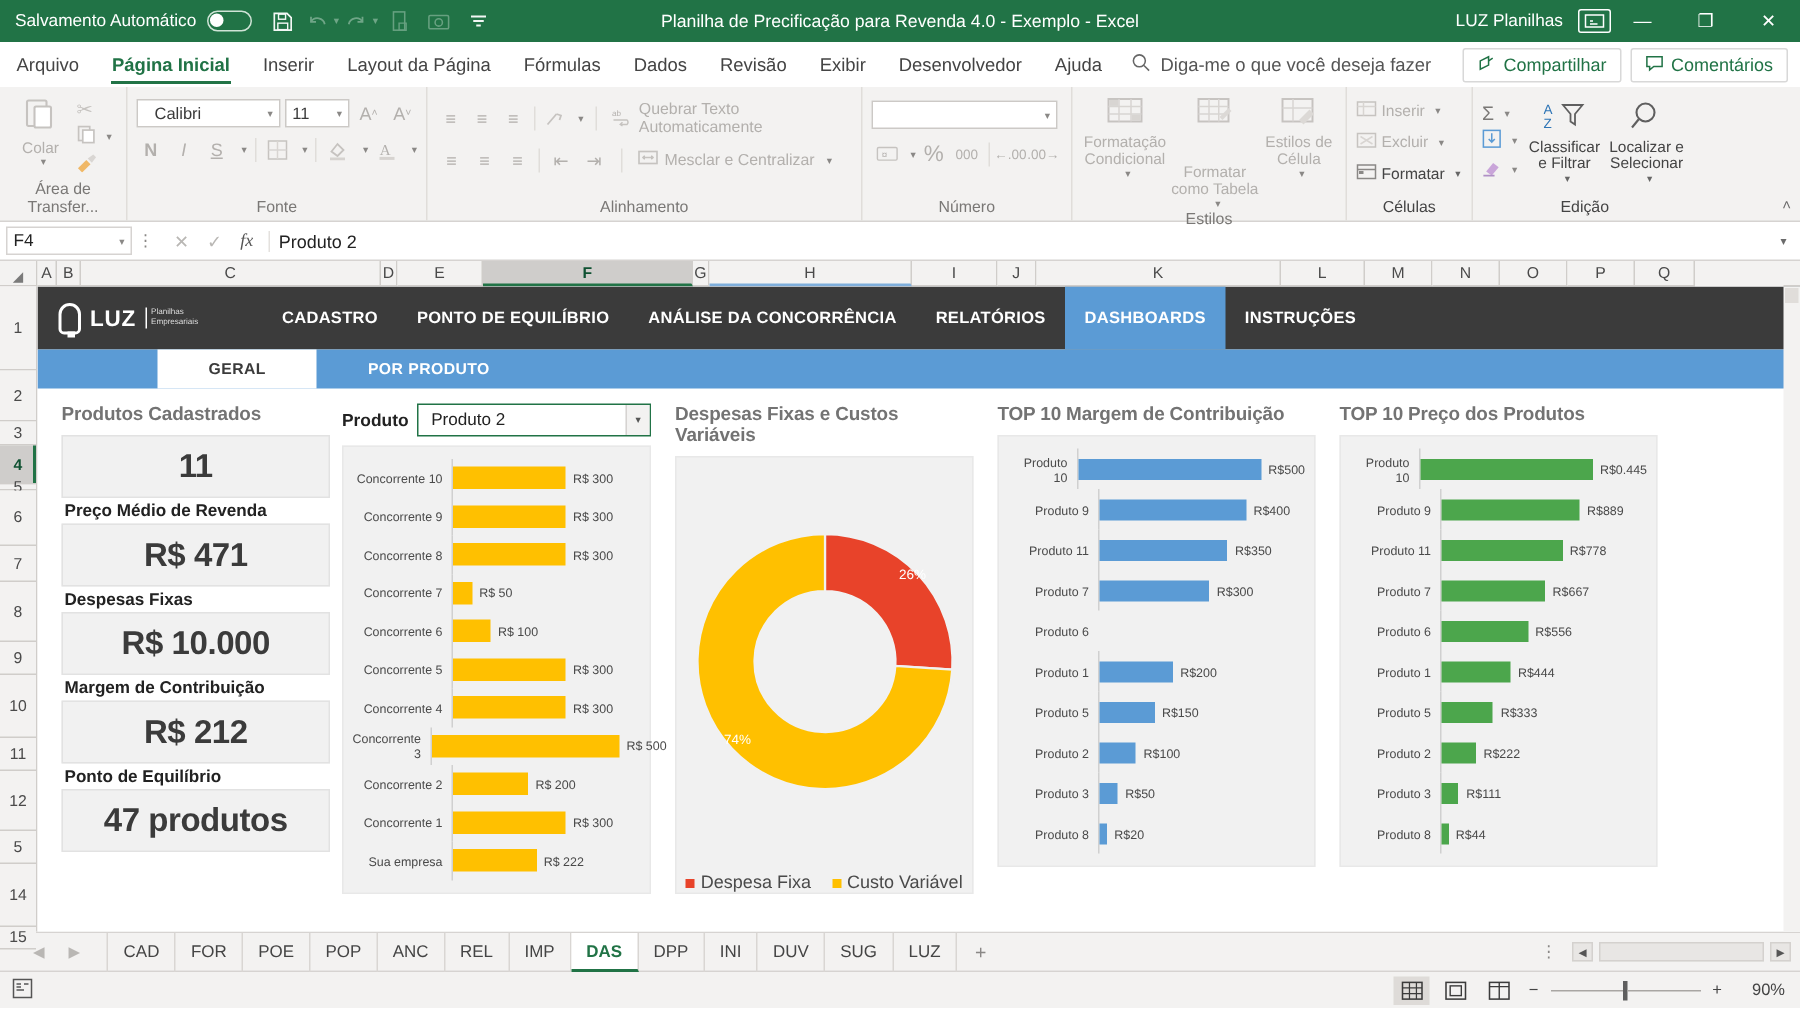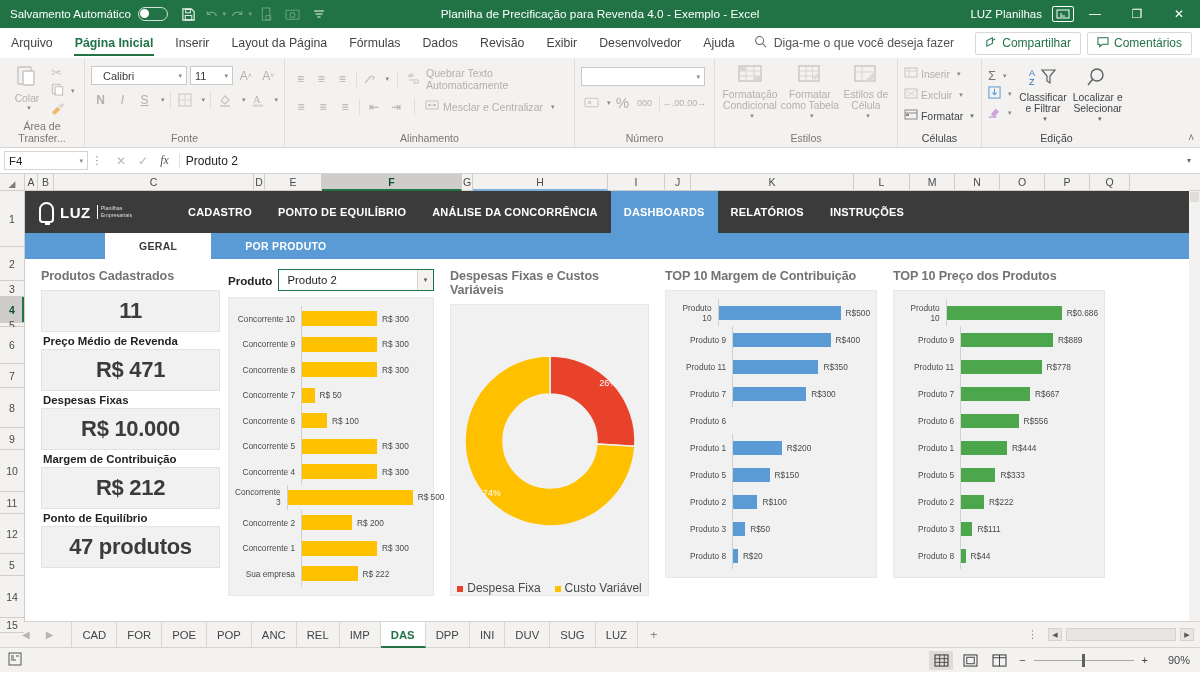--- a/index.html
+++ b/index.html
@@ -520,21 +520,21 @@
         <span class="caret">▾</span>
       </div>
       <div class="bigbtn" style="width:62px;">
         <span class="gl">
           <svg width="26" height="22" viewBox="0 0 26 22">
               <rect x="2" y="2" width="20" height="15" fill="none" stroke="#c6c3c0" stroke-width="1.3"></rect>
               <path d="M2 7h20M2 12h20M9 2v15M15.5 2v15" stroke="#d8d5d2" stroke-width="1"></path>
               <path d="M16 14l6-6 2 2-6 6z" fill="#dcd9d6"></path>
             </svg>
         </span>
-        <span style="text-align:center;">Formatar como Tabela</span>
+        <span style="text-align:center;margin-top:20px;">Formatar como Tabela</span>
         <span class="caret">▾</span>
       </div>
       <div class="bigbtn" style="width:52px;">
         <span class="gl">
           <svg width="26" height="22" viewBox="0 0 26 22">
               <rect x="2" y="2" width="20" height="15" fill="none" stroke="#c6c3c0" stroke-width="1.3"></rect>
               <path d="M2 8h20M9 2v15" stroke="#d8d5d2" stroke-width="1"></path>
               <path d="M13 16l7-7 3 3-7 7z" fill="#dcd9d6"></path>
             </svg>
         </span>
@@ -705,22 +705,22 @@
           <span>Empresariais</span>
         </span>
       </div>
       <div class="navitem">CADASTRO</div>
       <div class="navitem">
         <span style="white-space:pre-line;">PONTO DE EQUILÍBRIO</span>
       </div>
       <div class="navitem">
         <span style="white-space:pre-line;">ANÁLISE DA CONCORRÊNCIA</span>
       </div>
+      <div class="navitem">RELATÓRIOS</div>
       <div class="navitem active">DASHBOARDS</div>
-      <div class="navitem">RELATÓRIOS</div>
       <div class="navitem">INSTRUÇÕES</div>
       <div style="flex:1;background:#3b3b3b;"></div>
     </div>
 
     <div class="subnav">
       <div class="sp"></div>
       <div class="subtab active">GERAL</div>
       <div class="subtab">POR PRODUTO</div>
     </div>
 
@@ -934,21 +934,21 @@
           </div>
       </div>
 
       <div class="panel cmp-col" style="width:228px;">
         <div class="panel-title">TOP 10 Preço dos Produtos</div>
         <div class="chartbox" id="chart-price">
             <div class="hbar-row" style="height: 27px;">
               <div class="hbar-lbl" style="width: 60px;">Produto 10</div>
               <div class="hbar-track">
                 <div class="hbar" style="background: rgb(76, 166, 76); width: 115px; height: 14px;"></div>
-                <div class="hbar-val">R$0.686</div>
+                <div class="hbar-val">R$0.445</div>
               </div>
             </div>
             <div class="hbar-row" style="height: 27px;">
               <div class="hbar-lbl" style="width: 60px;">Produto 9</div>
               <div class="hbar-track">
                 <div class="hbar" style="background: rgb(76, 166, 76); width: 92.0207px; height: 14px;"></div>
                 <div class="hbar-val">R$889</div>
               </div>
             </div>
             <div class="hbar-row" style="height: 27px;">

